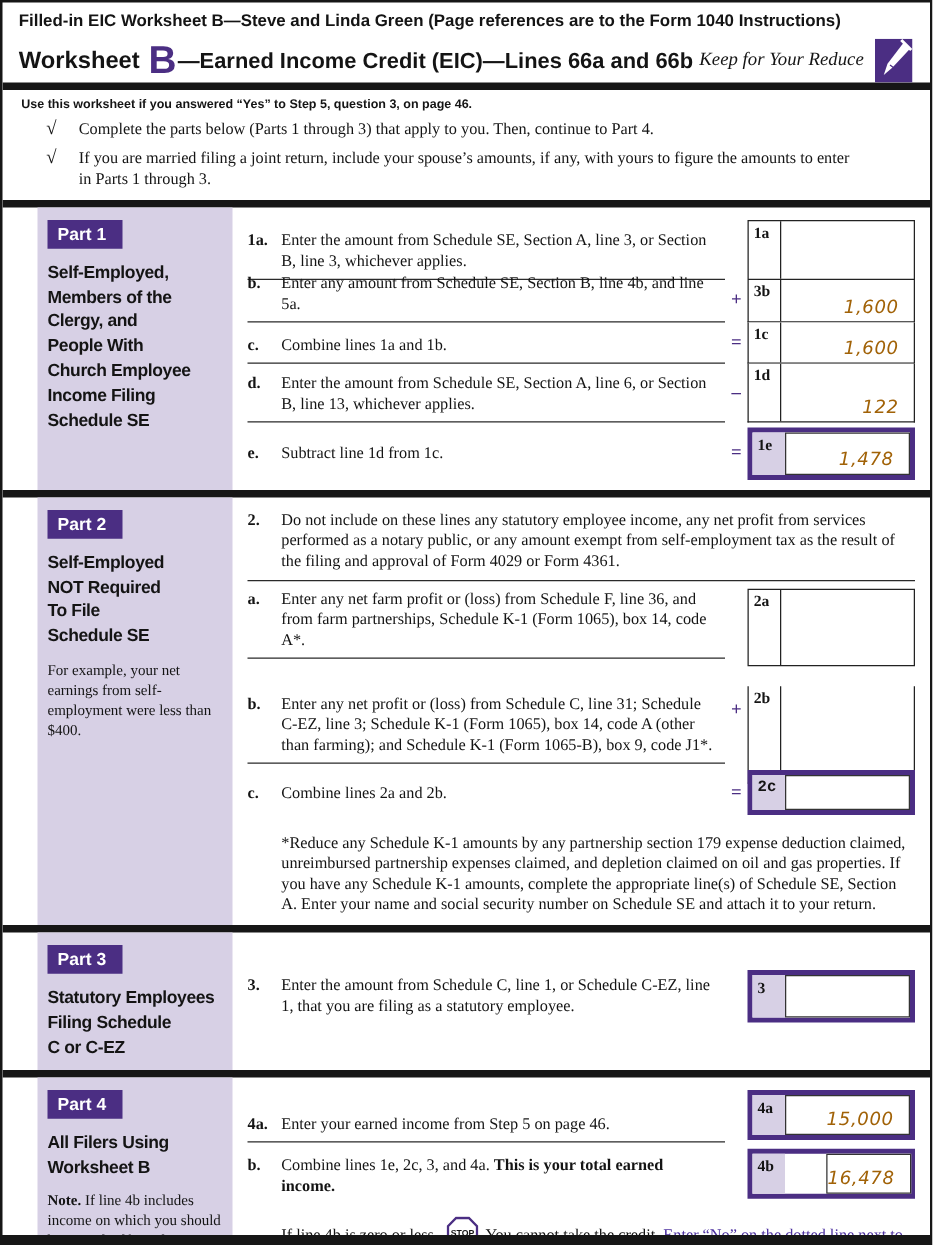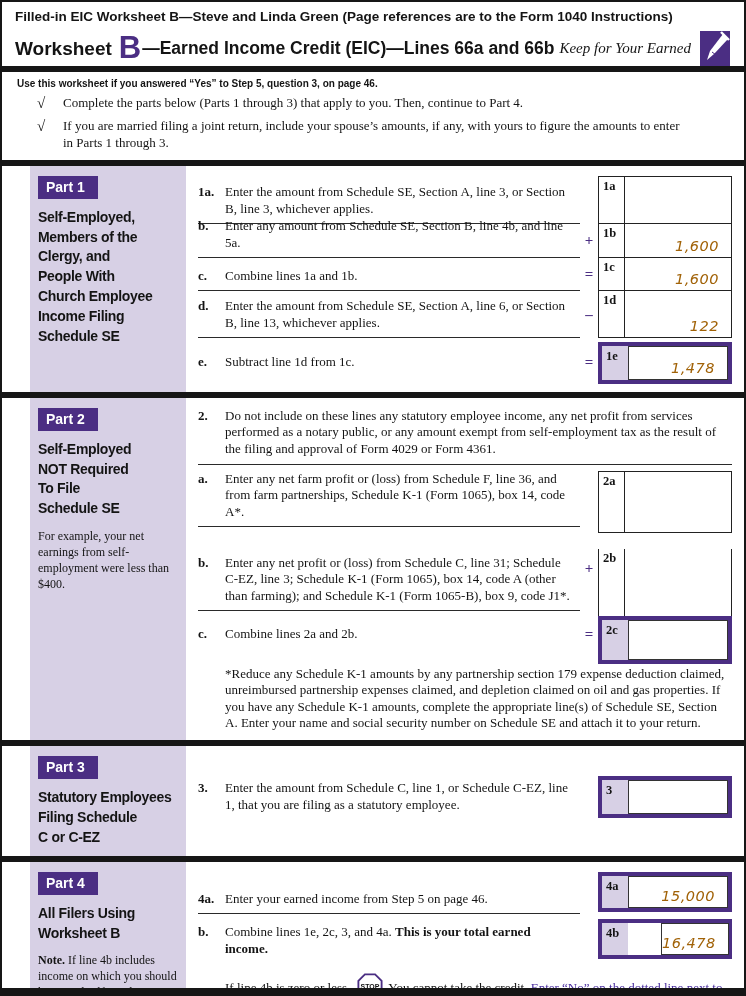--- a/index.html
+++ b/index.html
@@ -62,21 +62,21 @@
 <body>
 
 <div class="page">
 
   <div class="header">
     <div class="doc-title">Filled-in EIC Worksheet B—Steve and Linda Green (Page references are to the Form 1040 Instructions)</div>
     <div class="ws-row">
       <span class="ws-label">Worksheet</span>
       <span class="ws-letter">B</span>
       <span class="ws-title">—Earned Income Credit (EIC)—Lines 66a and 66b</span>
-      <span class="keep">Keep for Your Earned</span>
+      <span class="keep">Keep for Your Reduce</span>
       <svg class="pencil-box" viewBox="0 0 30 35">
         <rect width="30" height="35" fill="#4b2e83"></rect>
         <polygon points="7,29 10,20 23,3 28,8 14,23" fill="#ffffff"></polygon>
         <line x1="21" y1="1" x2="29" y2="9" stroke="#ffffff" stroke-width="2.4"></line>
         <line x1="12" y1="21" x2="16" y2="24" stroke="#4b2e83" stroke-width="1"></line>
       </svg>
     </div>
   </div>
 
   <div class="bar"></div>
@@ -123,21 +123,21 @@
       </div>
 
       <div class="line" style="height:34px;">
         <div class="line-main u">
           <span class="line-num">b.</span>
           <span class="line-text">Enter any amount from Schedule SE, Section B, line 4b, and line 5a.</span>
         </div>
         <span class="op">+</span>
         <div class="boxcol">
             <div class="box joined" style="height:34px;">
-          <span class="box-label">1b</span>
+          <span class="box-label">3b</span>
           <span class="box-value">1,600</span>
         </div>
           </div>
       </div>
 
       <div class="line" style="height:33px;">
         <div class="line-main u">
           <span class="line-num">c.</span>
           <span class="line-text">Combine lines 1a and 1b.</span>
         </div>
@@ -227,21 +227,21 @@
           </div>
       </div>
 
       <div class="line" style="height:38px; margin-top:5px;">
         <div class="line-main mid">
           <span class="line-num">c.</span>
           <span class="line-text">Combine lines 2a and 2b.</span>
         </div>
         <span class="op">=</span>
         <div class="boxcol">
-            <div class="box hl" style="height:48px;">
+            <div class="box hl" style="height:36px;font-family:Liberation Mono, monospace;">
           <span class="box-label">2c</span>
           <span class="box-value"></span>
         </div>
           </div>
       </div>
 
       <div class="para footnote" style="display:flex;">
         <span class="line-num"></span>
         <span class="line-text">*Reduce any Schedule K-1 amounts by any partnership section 179 expense deduction claimed, unreimbursed partnership expenses claimed, and depletion claimed on oil and gas properties. If you have any Schedule K-1 amounts, complete the appropriate line(s) of Schedule SE, Section A. Enter your name and social security number on Schedule SE and attach it to your return.</span>
       </div>

